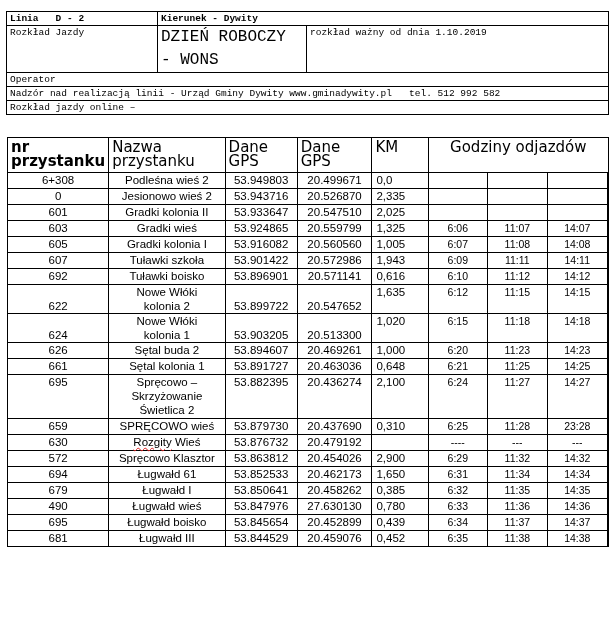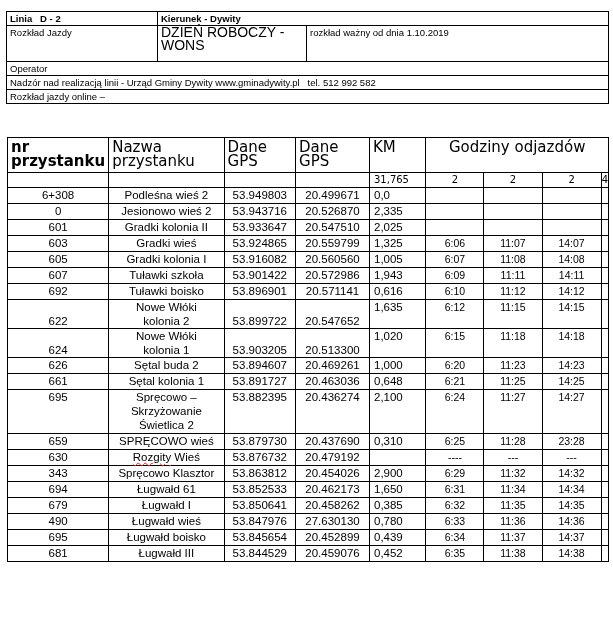--- a/index.html
+++ b/index.html
@@ -1,22 +1,22 @@
 <!DOCTYPE html>
 <html><head>
 <meta charset="utf-8">
 <style>
   html, body { margin: 0; padding: 0; background: #ffffff; }
   body { width: 613px; height: 630px; position: relative; overflow: hidden; font-family: "Liberation Sans", sans-serif; color: #000; }
   table { border-collapse: collapse; position: absolute; }
   td { border: 1px solid #000; padding: 0; vertical-align: top; }
-  .top { left: 6px; top: 11px; width: 603px; font-family: Liberation Sans, sans-serif; font-size: 9.5px; }
+  .top { left: 6px; top: 11px; width: 603px; font-family: Liberation Mono, monospace; font-size: 9.5px; }
   .top td { padding: 1px 3px; }
   .top .bold { font-weight: bold; }
-  .top .big { font-size: 14px; line-height: 13px; padding: 0 3px; }
+  .top .big { font-size: 16px; line-height: 23px; padding: 0 3px; }
   .main { left: 7px; top: 137px; width: 602px; font-size: 11.5px; }
   .main td { height: 15px; line-height: 14px; }
   .main .hdr td { font-family: "DejaVu Sans", sans-serif; font-size: 15px; padding: 2px 3px; height: 30px; }
   .main .hdr .b { font-weight: bold; }
   .main .sub td { font-family: "DejaVu Sans", sans-serif; font-size: 10px; height: 14px; }
   .c { text-align: center; }
   .l { padding-left: 4px !important; }
   .vb { vertical-align: bottom; }
   .t { font-size: 10.5px; text-align: center; }
   .red-underline { text-decoration: underline wavy #d22; text-decoration-thickness: 1px; }
@@ -66,31 +66,20 @@
   </colgroup>
   <thead>
     <tr class="hdr">
       <td class="b">nr przystanku</td>
       <td>Nazwa przystanku</td>
       <td>Dane GPS</td>
       <td>Dane GPS</td>
       <td>KM</td>
       <td colspan="4" class="c">Godziny odjazdów</td>
     </tr>
-    <tr class="sub">
-      <td></td>
-      <td></td>
-      <td></td>
-      <td></td>
-      <td class="l">31,765</td>
-      <td class="c">2</td>
-      <td class="c">2</td>
-      <td class="c">2</td>
-      <td class="c">4</td>
-    </tr>
   </thead>
   <tbody id="rows">
       <tr>
         <td class="c">6+308</td>
         <td class="c">Podleśna wieś 2</td>
         <td class="c">53.949803</td>
         <td class="c">20.499671</td>
         <td class="l">0,0</td>
         <td class="t"></td>
         <td class="t"></td>
@@ -234,21 +223,21 @@
         <td class="c red-underline-cell"><span class="red-underline">Rozgity</span> Wieś</td>
         <td class="c">53.876732</td>
         <td class="c">20.479192</td>
         <td class="l"></td>
         <td class="t">----</td>
         <td class="t">---</td>
         <td class="t">---</td>
         <td class="t"></td>
       </tr>
       <tr>
-        <td class="c">343</td>
+        <td class="c">572</td>
         <td class="c">Spręcowo Klasztor</td>
         <td class="c">53.863812</td>
         <td class="c">20.454026</td>
         <td class="l">2,900</td>
         <td class="t">6:29</td>
         <td class="t">11:32</td>
         <td class="t">14:32</td>
         <td class="t"></td>
       </tr>
       <tr>

